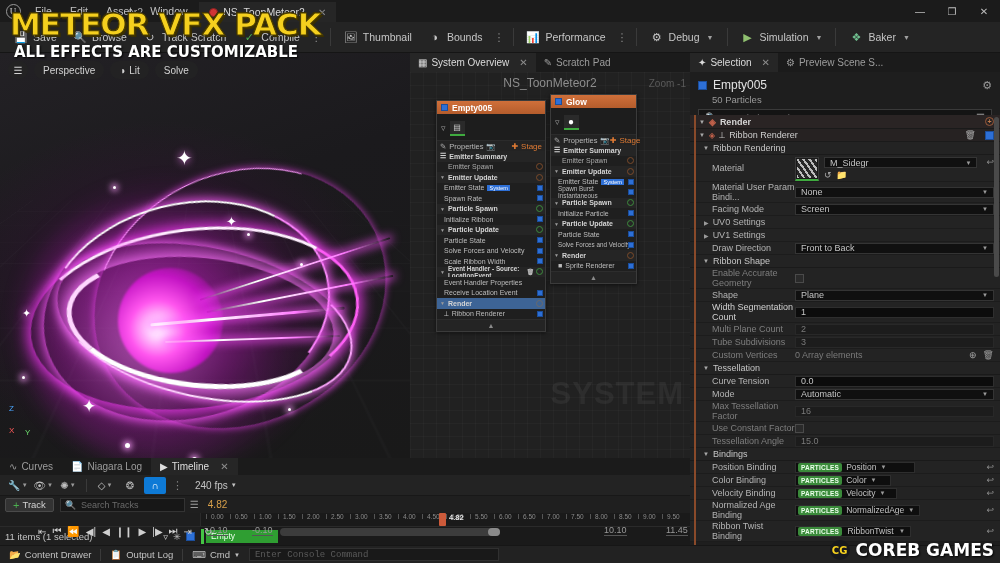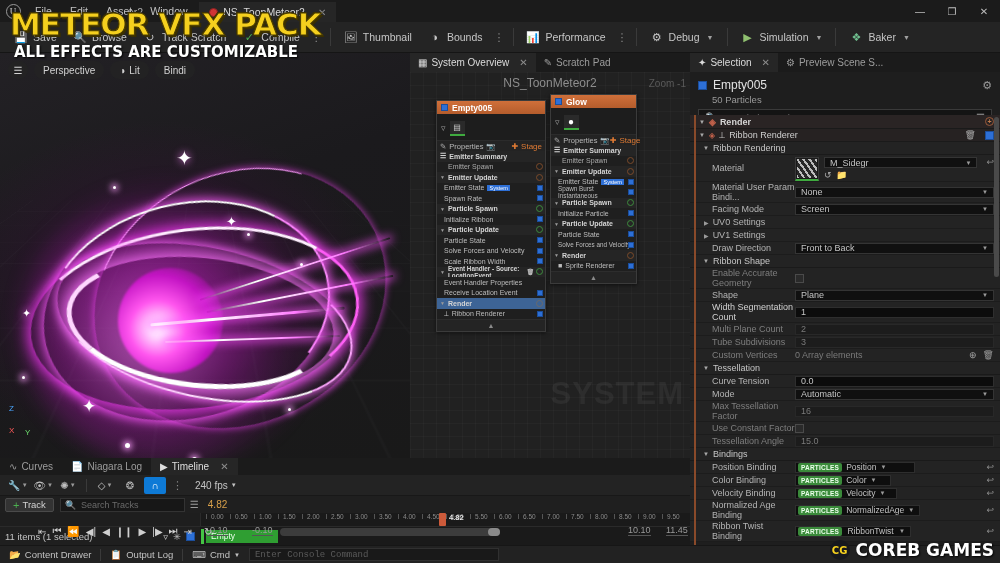--- a/index.html
+++ b/index.html
@@ -542,21 +542,21 @@
         <span>☰</span>
       </div>
       <div class="vpbtn">
         <span>Perspective</span>
       </div>
       <div class="vpbtn">
         <span>◑</span>
         <span>Lit</span>
       </div>
       <div class="vpbtn">
-        <span>Bindi</span>
+        <span>Solve</span>
       </div>
     </div>
 
     <div class="axis-gizmo">
       <span class="ax" style="left:0; top:0; color:#4aa6ff;">Z</span>
       <span class="ax" style="left:0; top:22px; color:#ff5a5a;">X</span>
       <span class="ax" style="left:16px; top:24px; color:#6fe06f;">Y</span>
     </div>
   </div>
 
@@ -1137,21 +1137,21 @@
     <span>|▶</span>
     <span>⏭</span>
     <span>⇥</span>
     <span style="margin-left:6px;">↻</span>
   </div>
   <div class="range-num" style="left:207px;">-0.10</div>
   <div class="range-num" style="left:252px;">-0.10</div>
   <div class="rangebar">
       <div class="thumb"></div>
     </div>
-  <div class="range-num" style="left:628px;">10.10</div>
+  <div class="range-num" style="left:604px;">10.10</div>
   <div class="range-num" style="left:666px;">11.45</div>
 
   <div class="statusbar">
     <div class="sb-item">
       <span>📂</span>
       <span>Content Drawer</span>
     </div>
     <div class="sb-sep"></div>
     <div class="sb-item">
       <span>📋</span>

